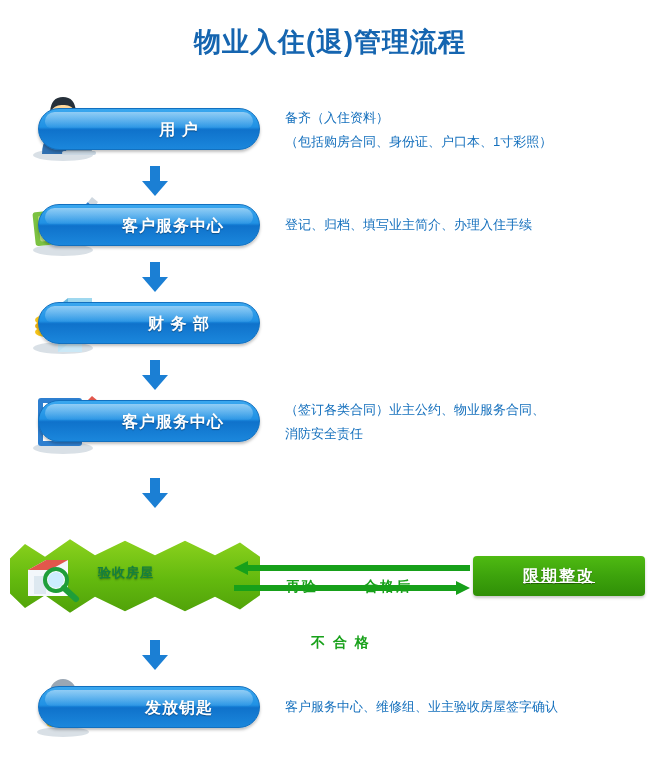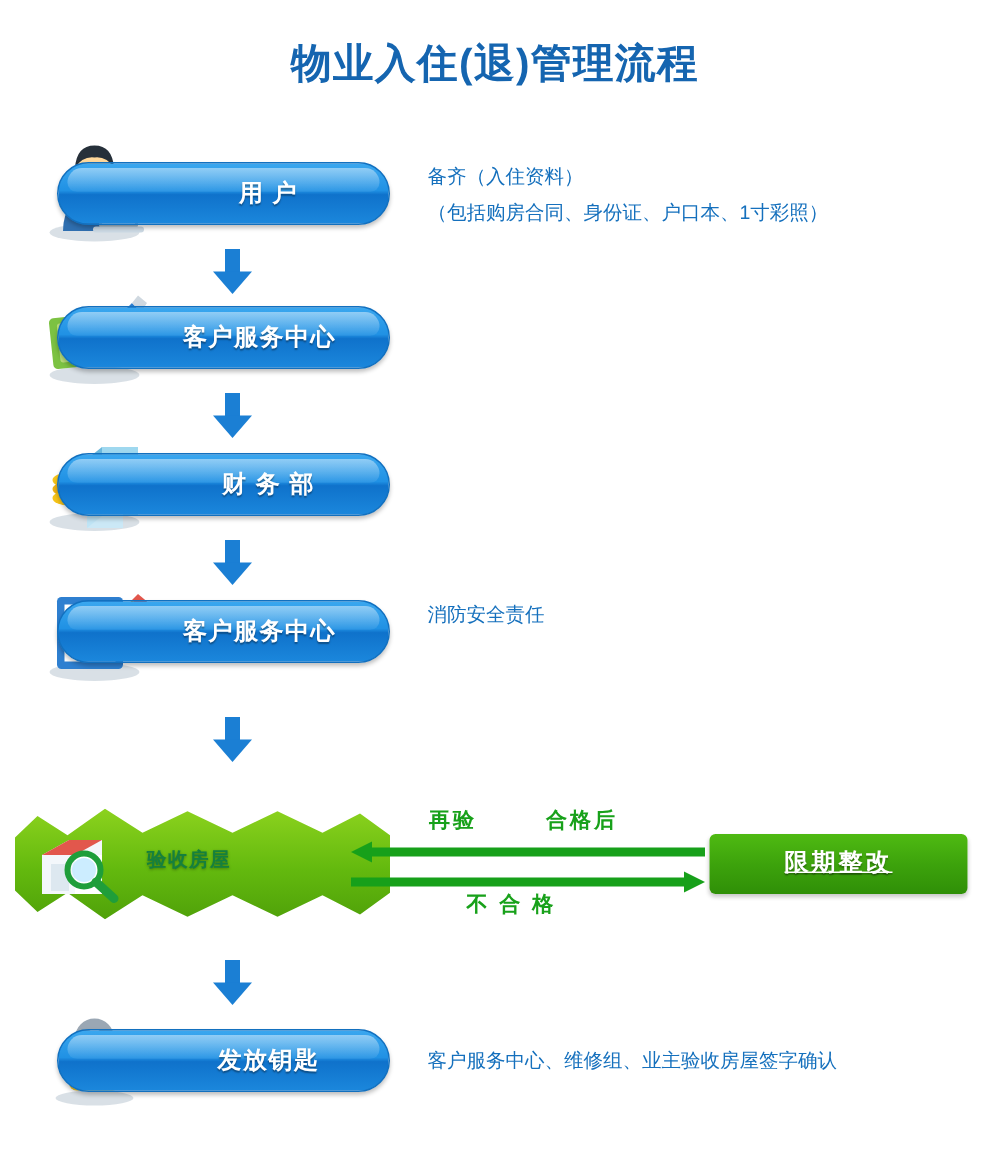--- a/index.html
+++ b/index.html
@@ -208,20 +208,21 @@
     border-bottom: 7px solid transparent;
     border-left: 14px solid #17a01a;
   }
 
   .green-text {
     position: absolute;
     color: #18a11a;
     font-size: 14px;
     font-weight: bold;
     letter-spacing: 2px;
+    margin-top: 40px;
   }
 
   
   .nowrap { white-space: nowrap; }
 </style>
 </head>
 <body>
 
 <div id="page">
 
@@ -263,20 +264,23 @@
         <rect x="12" y="30" width="46" height="34" rx="3" fill="#7cc242" transform="rotate(-6 35 47)"></rect>
         <rect x="17" y="34" width="36" height="26" rx="2" fill="#b9e07c" transform="rotate(-6 35 47)"></rect>
         <path d="M36 52 L66 22 L72 28 L42 58 Z" fill="#2e7fd0"></path>
         <path d="M66 22 L72 28 L76 22 L70 17 Z" fill="#cfd8e0"></path>
         <path d="M36 52 L42 58 L34 60 Z" fill="#f0c419"></path>
       </svg>
     </div>
     <div class="bar">
       <div class="gloss"></div>
       <div class="label wide">客户服务中心</div>
+    </div>
+    <div class="desc" style="top:9px;">
+      <div>登记、归档、填写业主简介、办理入住手续</div>
     </div>
   </div>
 
   <div class="arrow-down" style="top:262px;">
     <div class="shaft"></div>
     <div class="head"></div>
   </div>
 
   <div class="row" style="top:302px;">
     <div class="icon-holder">
@@ -317,20 +321,21 @@
         <path d="M44 50 L66 24 L72 30 L50 56 Z" fill="#f0a30a"></path>
         <path d="M66 24 L72 30 L76 25 L70 20 Z" fill="#e2574c"></path>
         <path d="M44 50 L50 56 L42 58 Z" fill="#f7d98b"></path>
       </svg>
     </div>
     <div class="bar">
       <div class="gloss"></div>
       <div class="label wide">客户服务中心</div>
     </div>
     <div class="desc" style="top:-2px;">
+      <div class="nowrap">（签订各类合同）业主公约、物业服务合同、</div>
       <div>消防安全责任</div>
     </div>
   </div>
 
   <div class="arrow-down" style="top:478px;">
     <div class="shaft"></div>
     <div class="head"></div>
   </div>
 
   <div class="burst">

